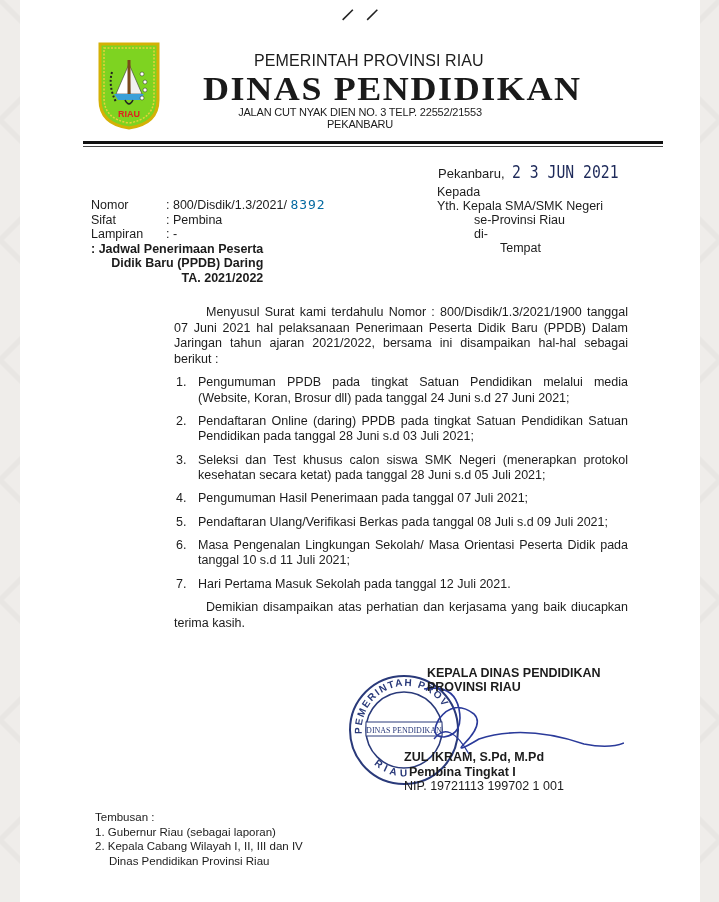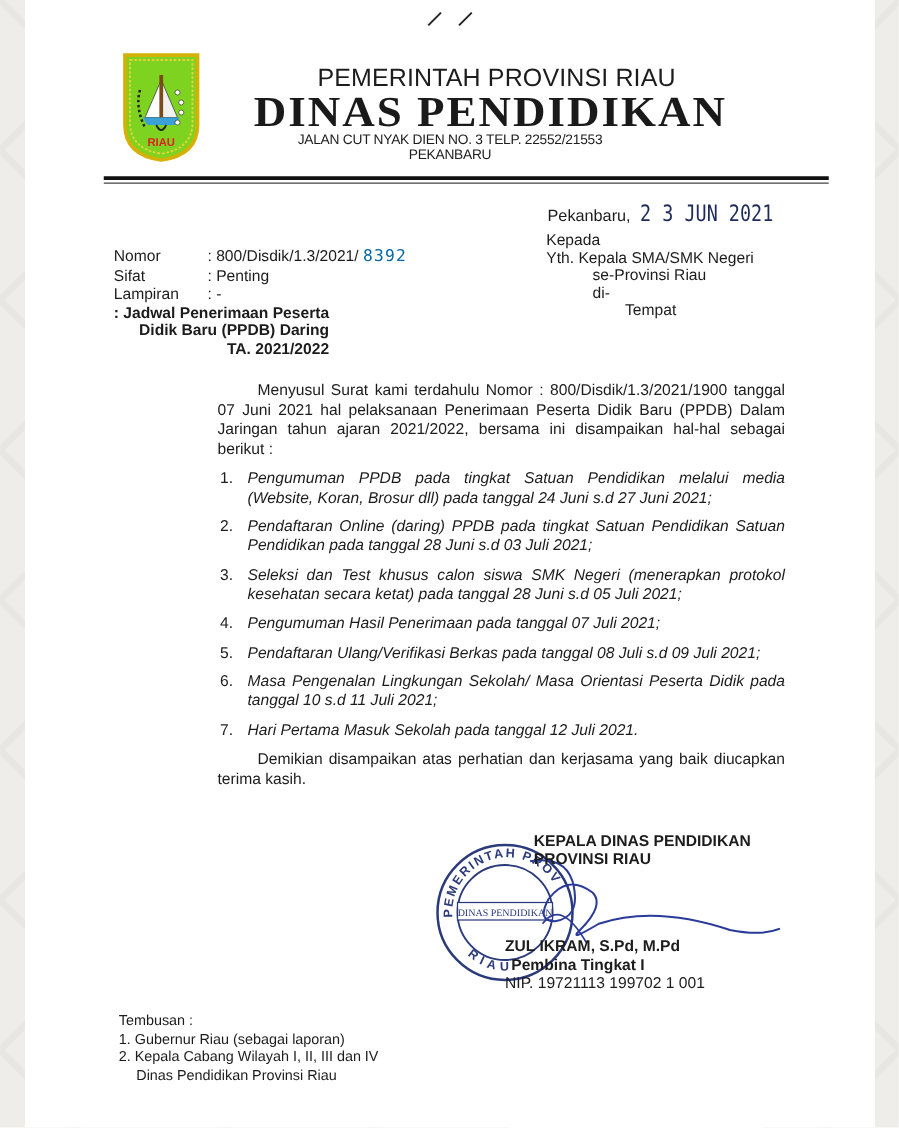--- a/index.html
+++ b/index.html
@@ -24,21 +24,21 @@
   .top-cut {
     position: absolute; top: -14px; left: 0; width: 100%;
     text-align: center; font-size: 30px; color: #222;
     font-family: "DejaVu Sans", sans-serif;
   }
   .letterhead { position: absolute; left: 0; top: 0; width: 100%; }
   .logo {
     position: absolute; left: 78px; top: 42px; width: 62px; height: 88px;
   }
   .gov-line {
-    position: absolute; left: 234px; top: 52px; font-size: 20px; letter-spacing: 0.1px;
+    position: absolute; left: 234px; top: 52px; font-size: 16px; letter-spacing: 0.1px;
   }
   .agency {
     position: absolute; left: 183px; top: 68px;
     font-family: "Liberation Serif", serif; font-weight: bold;
     font-size: 36px; letter-spacing: 1.6px; color: #1a1a1a;
     transform: scaleY(0.95);
   }
   .address {
     position: absolute; left: 0; width: 100%; top: 106px;
     font-size: 11px; text-align: center; line-height: 12px;
@@ -77,21 +77,21 @@
   }
   .cont { padding-left: 7px; text-align: right; }
   .body {
     position: absolute; left: 154px; top: 305px; width: 454px;
     font-size: 12.5px; line-height: 15.5px; text-align: justify;
   }
   .para-indent { text-indent: 32px; }
   .list { margin-top: 8px; }
   .list-item { display: flex; margin-bottom: 7.8px; }
   .list-num { width: 24px; flex: none; padding-left: 2px; }
-  .list-text { flex: 1; text-align: justify; font-style: italic; }
+  .list-text { flex: 1; text-align: justify; }
   .closing { margin-top: 2px; }
   .signature {
     position: absolute; left: 324px; top: 664px; width: 270px; height: 130px;
   }
   .sig-title { position: absolute; left: 58px; top: 2px; font-size: 12.5px; font-weight: bold; line-height: 14px; margin-left: 25px; }
   .sig-name { position: absolute; left: 60px; top: 86px; font-size: 12.5px; font-weight: bold; }
   .sig-rank { position: absolute; left: 65px; top: 101px; font-size: 12.5px; font-weight: bold; }
   .sig-nip { position: absolute; left: 60px; top: 115px; font-size: 12.5px; }
   .seal { position: absolute; left: 0; top: 4px; width: 120px; height: 120px; }
   .scribble { position: absolute; left: 40px; top: 15px; width: 240px; height: 90px; }
@@ -149,21 +149,21 @@
     <div class="i4">Tempat</div>
   </div>
 
   <div class="meta">
     <div class="meta-row">
       <span class="meta-label">Nomor</span>
       <span class="meta-val"><span>: 800/Disdik/1.3/2021/ </span><span class="num-stamp">8392</span></span>
     </div>
     <div class="meta-row">
       <span class="meta-label">Sifat</span>
-      <span class="meta-val">: Penting</span>
+      <span class="meta-val">: Pembina</span>
     </div>
     <div class="meta-row">
       <span class="meta-label">Lampiran</span>
       <span class="meta-val">: -</span>
     </div>
     <div class="meta-row">
       <span class="meta-val bold">
         <div>: Jadwal  Penerimaan Peserta</div>
         <div class="cont">Didik Baru (PPDB) Daring</div>
         <div class="cont">TA. 2021/2022</div>

